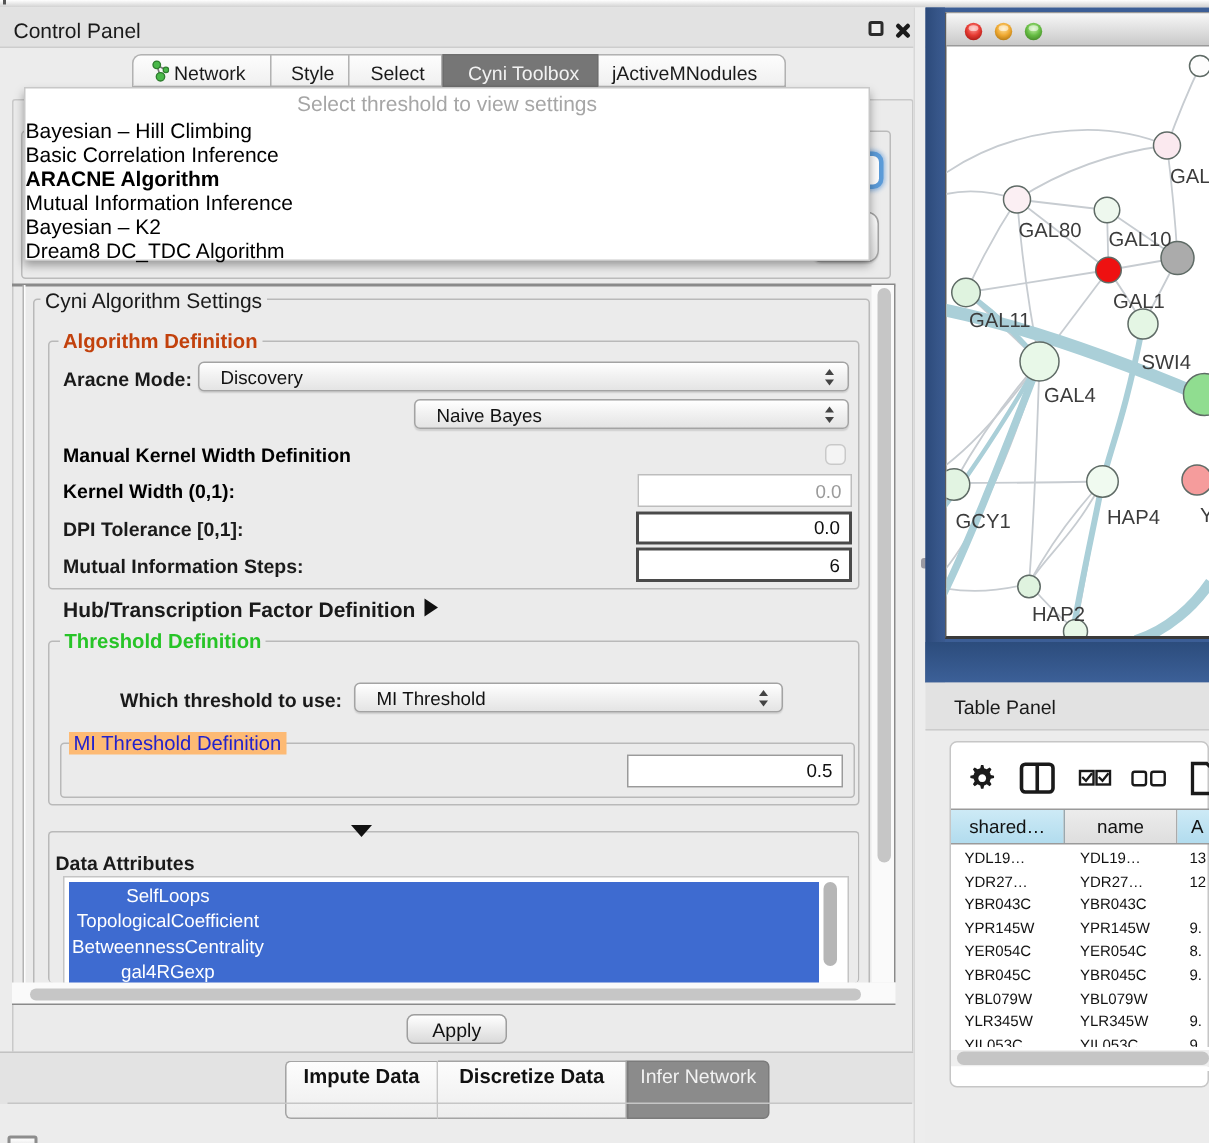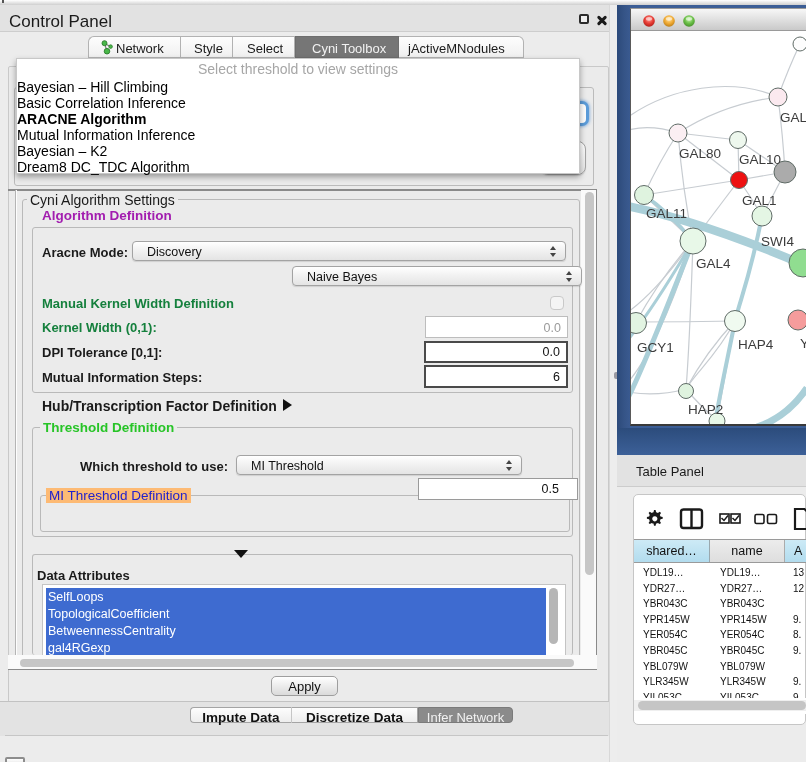--- a/index.html
+++ b/index.html
@@ -2,21 +2,21 @@
 <html><head>
 <meta charset="utf-8">
 <style>
 * { margin:0; padding:0; box-sizing:border-box; }
 html,body { width:806px; height:762px; overflow:hidden; }
 body { font-family:"Liberation Sans", sans-serif; background:#ececec; }
 #root { position:absolute; top:0; left:0; width:806px; height:762px; }
 .abs { position:absolute; }
 .lbl { font-size:13px; color:#1a1a1a; white-space:nowrap; }
 .b { font-weight:bold; }
-.dis { color:#15803d; }
+.dis { color:#000000; }
 .combo { position:absolute; border:1px solid #a3a3a3; border-radius:4px;
   background:linear-gradient(#ffffff,#f2f2f2 45%,#e4e4e4); box-shadow:0 1px 1px rgba(0,0,0,0.12);
   font-size:12.5px; color:#111; }
 .combo .ct { position:absolute; left:14px; top:2.5px; }
 .spin { position:absolute; right:8px; top:3px; width:7px; }
 .spin:before { content:""; position:absolute; top:1px; left:0;
   border-left:3.5px solid transparent; border-right:3.5px solid transparent; border-bottom:4.5px solid #444; }
 .spin:after { content:""; position:absolute; top:8px; left:0;
   border-left:3.5px solid transparent; border-right:3.5px solid transparent; border-top:4.5px solid #444; }
 .field { position:absolute; background:#fff; font-size:12.5px; color:#111; text-align:right; }
@@ -25,21 +25,21 @@
 </head>
 <body>
 <div id="root">
 
   <div class="abs" style="left:0;top:0;width:806px;height:5px;background:linear-gradient(#ffffff,#cfcfcf);"></div>
   <div class="abs" style="left:2px;top:0;width:2px;height:3px;background:#555;"></div>
 
   <div class="abs" style="left:0;top:5px;width:621px;height:757px;background:#ececec;"></div>
 
   <div class="abs" style="left:0;top:5px;width:621px;height:27px;background:#e2e2e2;border-bottom:1px solid #cdcdcd;"></div>
-  <div class="abs lbl" style="left:9px;top:12px;font-size:17px;">Control Panel</div>
+  <div class="abs lbl" style="left:9px;top:12px;font-size:14px;">Control Panel</div>
   <div class="abs" style="left:579px;top:14px;width:10px;height:10px;border:2px solid #2b2b2b;border-radius:2px;background:#eee;"></div>
   <div class="abs" style="left:597px;top:15px;width:10px;height:10px;">
     <div style="position:absolute;left:-1px;top:3.6px;width:12px;height:3px;background:#1a1a1a;border-radius:1.5px;transform:rotate(45deg);"></div>
     <div style="position:absolute;left:-1px;top:3.6px;width:12px;height:3px;background:#1a1a1a;border-radius:1.5px;transform:rotate(-45deg);"></div>
   </div>
 
   <div class="abs" style="left:8px;top:66px;width:601px;height:670px;border:1px solid #c9c9c9;border-radius:2px;background:#ebebeb;"></div>
 
   <div class="abs" style="left:88px;top:36px;height:22px;display:flex;">
     <div style="border:1px solid #b2b2b2;border-right:none;border-radius:6px 0 0 0;background:linear-gradient(#fdfdfd,#f0f0f0);width:92px;position:relative;">
@@ -75,29 +75,29 @@
 
   <div class="abs" style="left:8px;top:189px;width:589px;height:1.5px;background:#8a8a8a;"></div>
   <div class="abs" style="left:15px;top:190px;width:1px;height:480px;background:#b4b4b4;"></div>
   <div class="abs" style="left:16px;top:190px;width:1px;height:480px;background:#fdfdfd;"></div>
   <div class="abs" style="left:581px;top:190px;width:16px;height:465px;background:#fafafa;border-right:1.5px solid #8a8a8a;"></div>
   <div class="abs" style="left:585px;top:192px;width:9px;height:383px;background:#c6c6c6;border-radius:4.5px;"></div>
   <div class="abs" style="left:8px;top:655px;width:589px;height:15px;background:#fafafa;border-bottom:1.5px solid #8a8a8a;"></div>
   <div class="abs" style="left:20px;top:659px;width:554px;height:8px;background:#c6c6c6;border-radius:4px;"></div>
 
   <div class="grp" style="left:32px;top:227px;width:541px;height:166px;"></div>
-  <div class="abs" style="left:39px;top:208px;color:#a21caf;background:#ebebeb;padding:0 3px;font-size:13.5px;font-weight:bold;">Algorithm Definition</div>
+  <div class="abs" style="left:39px;top:220px;color:#c2410c;background:#ebebeb;padding:0 3px;font-size:13.5px;font-weight:bold;">Algorithm Definition</div>
 
   <div class="abs lbl b" style="left:42px;top:245px;">Aracne Mode:</div>
   <div class="combo" style="left:132px;top:241px;width:434px;height:20px;">
     <span class="ct">Discovery</span>
       <span class="spin"></span>
   </div>
 
-  <div class="combo" style="left:292px;top:266px;width:290px;height:20px;">
+  <div class="combo" style="left:276px;top:266px;width:290px;height:20px;">
     <span class="ct">Naive Bayes</span>
       <span class="spin"></span>
   </div>
 
   <div class="abs lbl b dis" style="left:42px;top:296px;">Manual Kernel Width Definition</div>
   <div class="abs" style="left:550px;top:296px;width:14px;height:14px;border:1.5px solid #c9c9c9;border-radius:4px;background:#f4f4f4;"></div>
 
   <div class="abs lbl b dis" style="left:42px;top:320px;">Kernel Width (0,1):</div>
   <div class="field dis" style="left:425px;top:316px;width:143px;height:22px;border:1px solid #bdbdbd;line-height:22px;padding-right:6px;color:#9b9b9b;">0.0</div>
 
@@ -114,36 +114,36 @@
   <div class="abs" style="left:40px;top:420px;color:#27c427;background:#ebebeb;padding:0 3px;font-size:13.5px;font-weight:bold;">Threshold Definition</div>
 
   <div class="abs lbl b" style="left:80px;top:459px;">Which threshold to use:</div>
   <div class="combo" style="left:236px;top:455px;width:286px;height:20px;">
     <span class="ct">MI Threshold</span>
       <span class="spin"></span>
   </div>
 
   <div class="grp" style="left:40px;top:495px;width:530px;height:37px;border-radius:3px;"></div>
   <div class="abs" style="left:46px;top:488px;color:#2222cc;background:#fdba74;padding:0 3px;font-size:13.5px;font-weight:normal;">MI Threshold Definition</div>
-  <div class="field" style="left:418px;top:478px;width:160px;height:22px;border:1px solid #9a9a9a;line-height:20px;padding-right:18px;">0.5</div>
+  <div class="field" style="left:418px;top:503px;width:144px;height:22px;border:1px solid #9a9a9a;line-height:20px;padding-right:6px;">0.5</div>
 
   <div class="grp" style="left:32px;top:554px;width:541px;height:101px;border-bottom:none;"></div>
   <div class="abs" style="left:234px;top:550px;width:0;height:0;border-left:7px solid transparent;border-right:7px solid transparent;border-top:8.5px solid #111;"></div>
   <div class="abs lbl b" style="left:37px;top:568px;">Data Attributes</div>
 
   <div class="abs" style="left:42px;top:584px;width:524px;height:71px;background:#fff;border:1px solid #c4c4c4;border-bottom:none;"></div>
   <div class="abs" style="left:46px;top:588px;width:500px;height:67px;background:#3e6bd0;"></div>
-  <div class="abs" style="left:48px;top:589px;font-size:12.5px;color:#fff;line-height:17px;white-space:nowrap;">SelfLoops<br>TopologicalCoefficient<br>BetweennessCentrality<br>gal4RGexp</div>
+  <div class="abs" style="left:48px;top:589px;font-size:12.5px;color:#fff;line-height:17px;white-space:nowrap;text-align:center;">SelfLoops<br>TopologicalCoefficient<br>BetweennessCentrality<br>gal4RGexp</div>
   <div class="abs" style="left:549px;top:588px;width:9px;height:56px;background:#b6b6b6;border-radius:4.5px;"></div>
 
   <div class="abs" style="left:271px;top:676px;width:67px;height:20px;border:1px solid #9e9e9e;border-radius:5px;background:linear-gradient(#ffffff,#ececec 50%,#dadada);text-align:center;font-size:13px;color:#111;line-height:19px;">Apply</div>
 
   <div class="abs" style="left:0;top:701px;width:609px;height:35px;background:#e3e3e3;border-top:1px solid #c2c2c2;"></div>
 
-  <div class="abs" style="left:144px;top:707px;height:16px;display:flex;padding-left:46px;">
+  <div class="abs" style="left:144px;top:707px;height:39px;display:flex;padding-left:46px;">
     <div style="border:1px solid #a4a4a4;border-right:1px solid #c6c6c6;border-radius:4px 0 0 4px;background:linear-gradient(#fdfdfd,#ededed);width:102px;text-align:center;font-size:13.5px;font-weight:bold;color:#111;line-height:19px;">Impute Data</div>
     <div style="border:1px solid #a4a4a4;border-left:none;background:linear-gradient(#fdfdfd,#ededed);width:126px;text-align:center;font-size:13.5px;font-weight:bold;color:#111;line-height:19px;">Discretize Data</div>
     <div style="border:1px solid #7b7b7b;border-radius:0 4px 4px 0;background:#8b8b8b;width:95px;text-align:center;font-size:13px;color:#f2f2f2;line-height:19px;">Infer Network</div>
   </div>
 
   <div class="abs" style="left:5px;top:735px;width:603px;height:1px;background:#c6c6c6;"></div>
 
   <div class="abs" style="left:5px;top:757px;width:20px;height:10px;border:2px solid #8d8d8d;border-radius:2px;background:linear-gradient(#ffffff,#e0e0e0);"></div>
 
   <div class="abs" style="left:16px;top:58px;width:564px;height:116px;background:#fff;border:1px solid #c8c8c8;box-shadow:0 3px 6px rgba(0,0,0,0.35);"></div>

